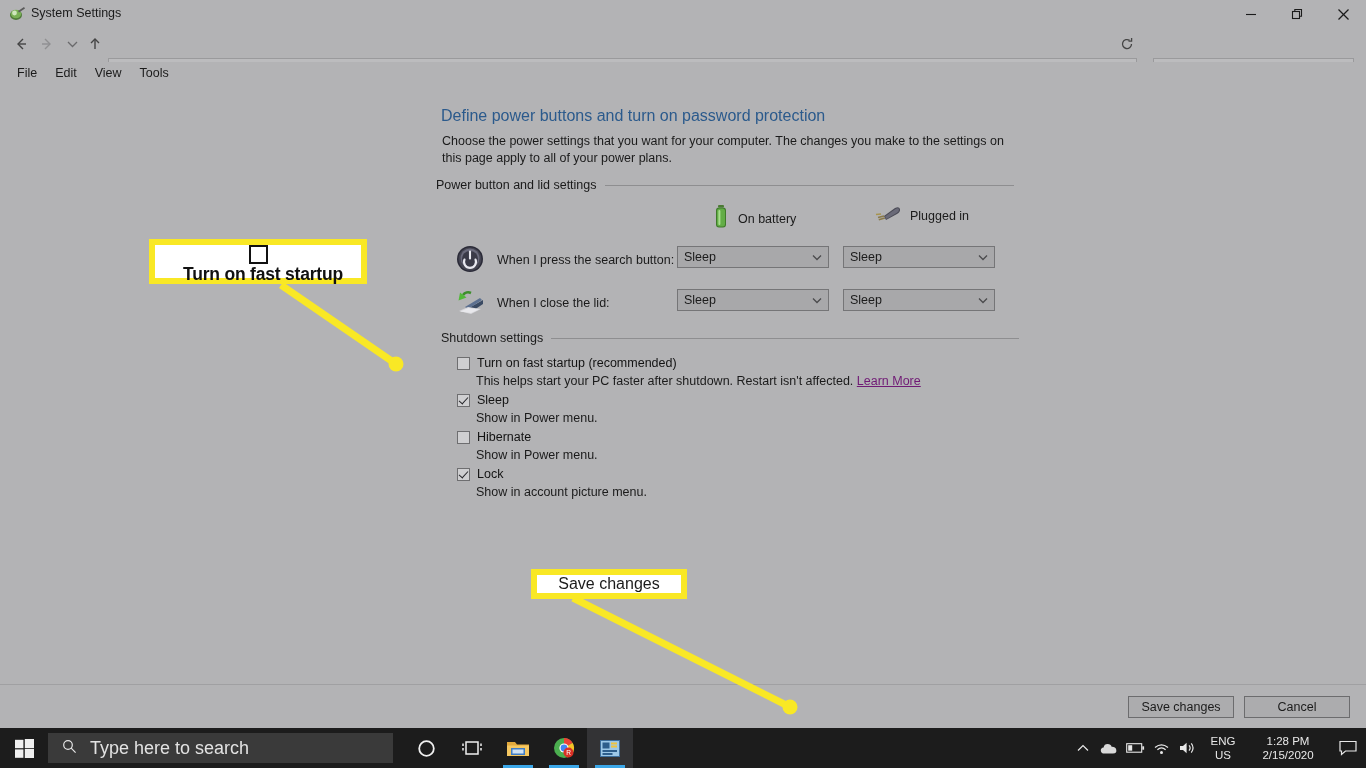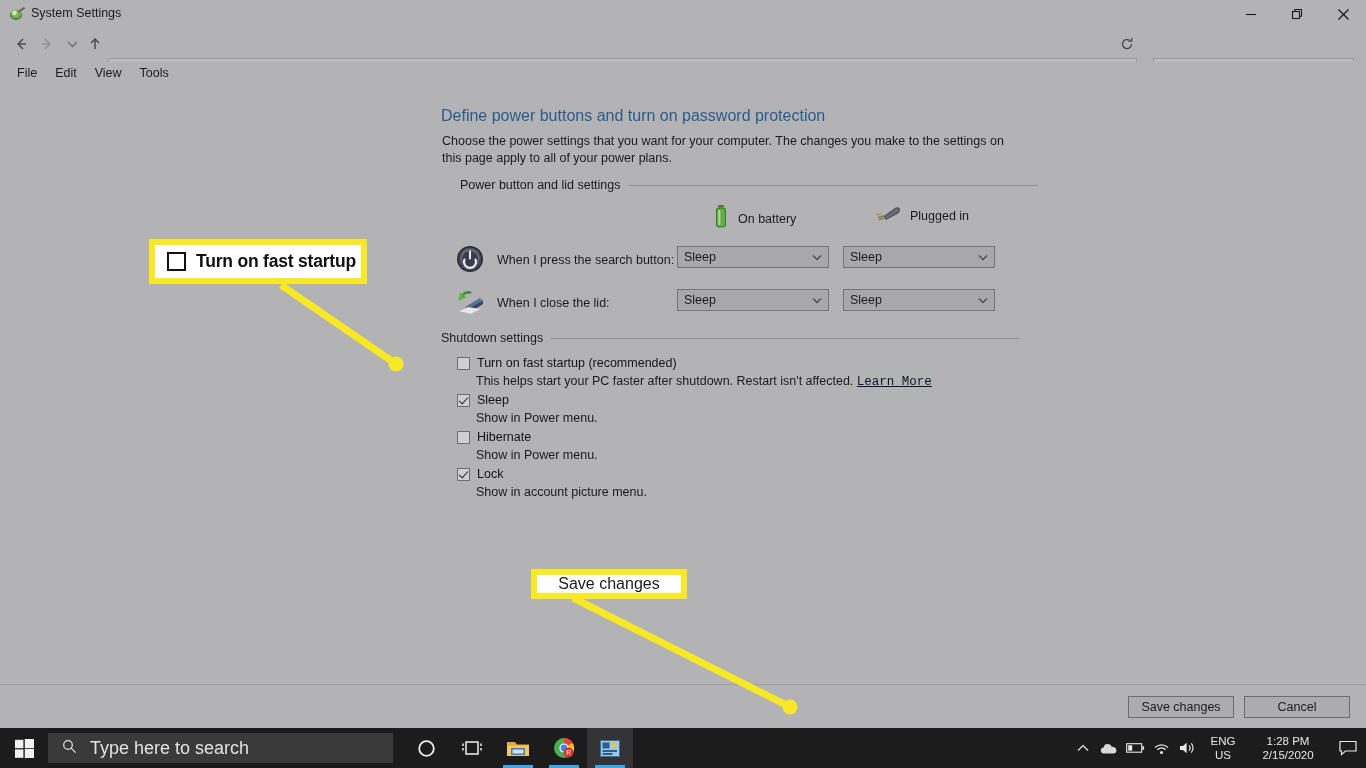--- a/index.html
+++ b/index.html
@@ -175,21 +175,21 @@
     font-size: 12.5px;
     color: #1b1b1b;
     white-space: nowrap;
     padding-right: 8px;
   }
   .group-head .rule {
     flex: 1;
     height: 1px;
     background: #8e8e90;
   }
-  .grp-power { left: 412px; top: 90px; }
+  .grp-power { left: 388px; top: 90px; }
   .grp-shutdown { left: 393px; top: 243px; }
 
   
   .col-header {
     position: absolute;
     display: flex;
     align-items: center;
     text-align: center;
   }
   .col-battery { left: 665px; top: 116px; }
@@ -276,23 +276,22 @@
     white-space: nowrap;
   }
   .chk-desc {
     position: absolute;
     left: 428px;
     font-size: 12.5px;
     color: #1b1b1b;
     white-space: nowrap;
   }
   .learnmore {
-    color: #0f172a;
+    color: #701a75;
     text-decoration: underline;
-    font-family: Liberation Mono, monospace;
   }
 
   
   .bottom-rule {
     position: absolute;
     left: 0; top: 684px;
     width: 1366px; height: 1px;
     background: #a0a0a2;
   }
   .btnbar {
@@ -325,21 +324,21 @@
     position: absolute;
     background: #ffffff;
     border: 6px solid #f9e825;
     box-sizing: border-box;
     display: flex;
     align-items: center;
     padding: 0 12px;
   }
   .callout-fast {
     left: 149px; top: 239px;
-    width: 218px; height: 45px;
+    width: 218px; height: 45px; flex-direction: column;
   }
   .callout-fast .cb {
     width: 19px; height: 19px;
     border: 2.5px solid #111;
     box-sizing: border-box;
     flex: 0 0 auto;
   }
   .callout-fast .txt {
     margin-left: 10px;
     font-size: 17.5px;

